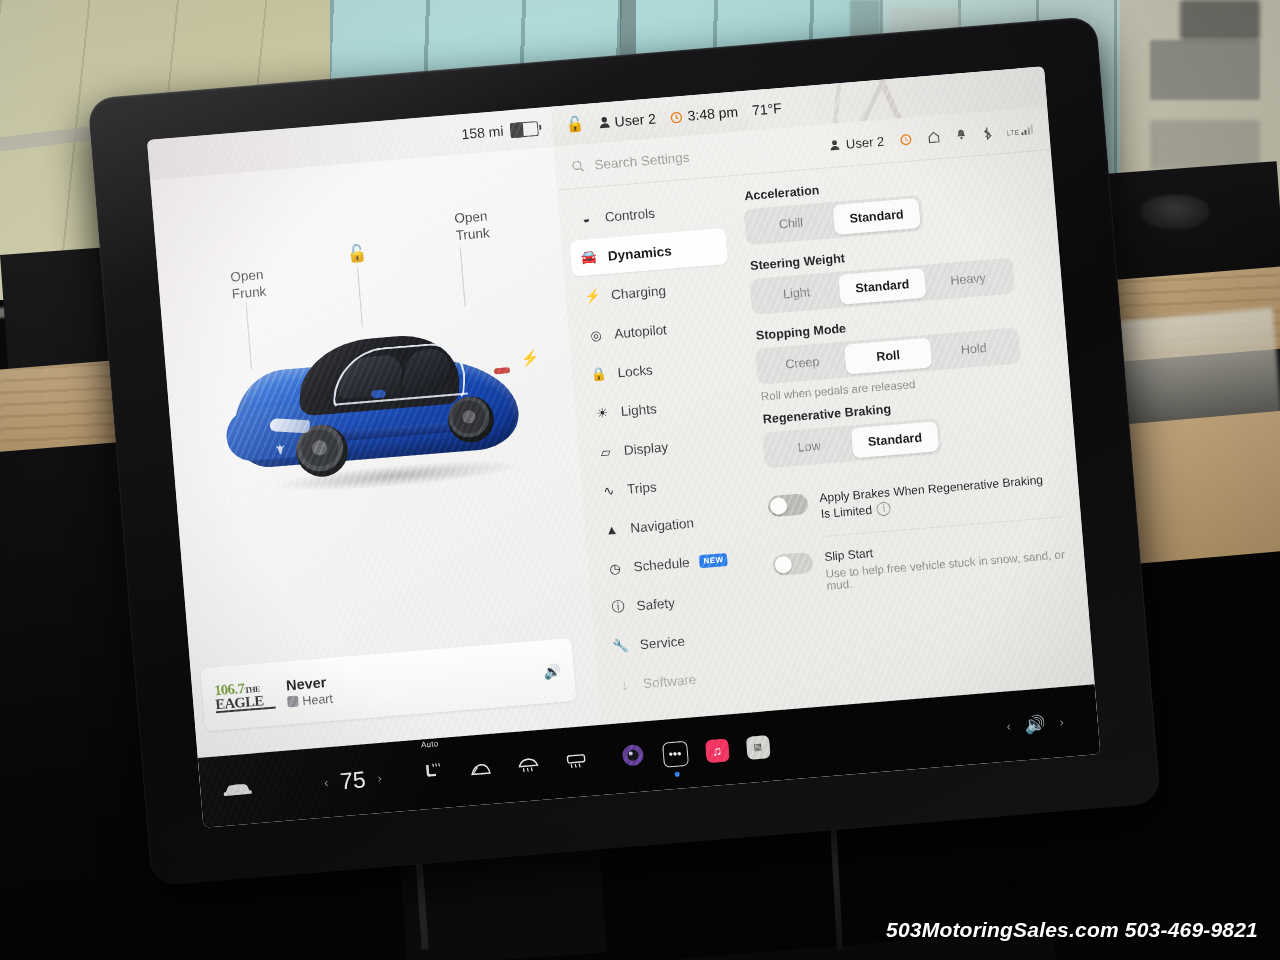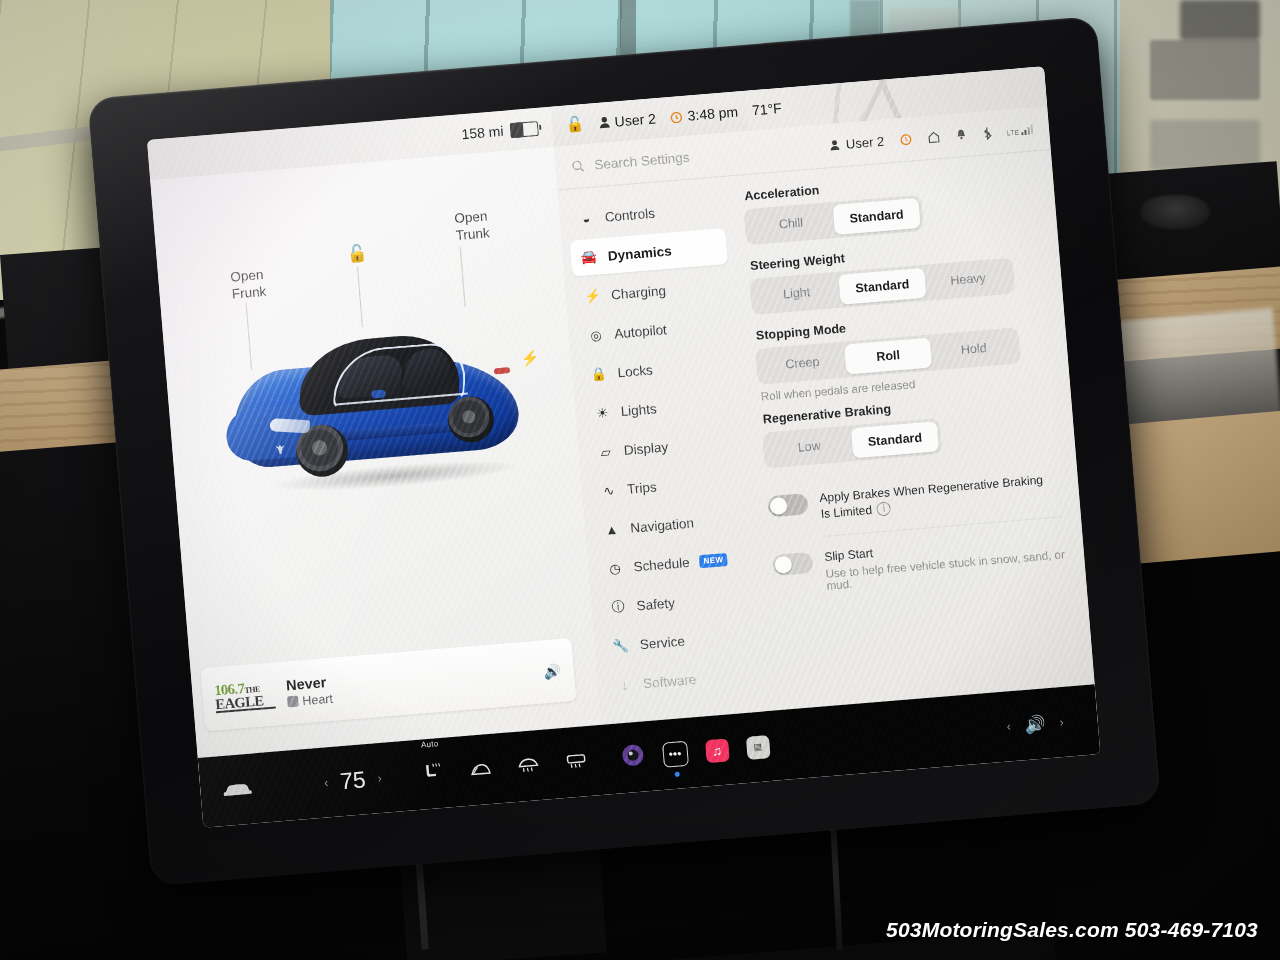--- a/index.html
+++ b/index.html
@@ -549,14 +549,14 @@
           <span>🔊</span>
           <span class="chev">›</span>
         </span>
       </div>
 
       <div class="glare"></div>
     </div>
   </div>
 
   <div class="soft"></div>
-  <div class="watermark">503MotoringSales.com 503-469-7103</div>
+  <div class="watermark">503MotoringSales.com 503-469-9821</div>
 </div>
 
 </body></html>

